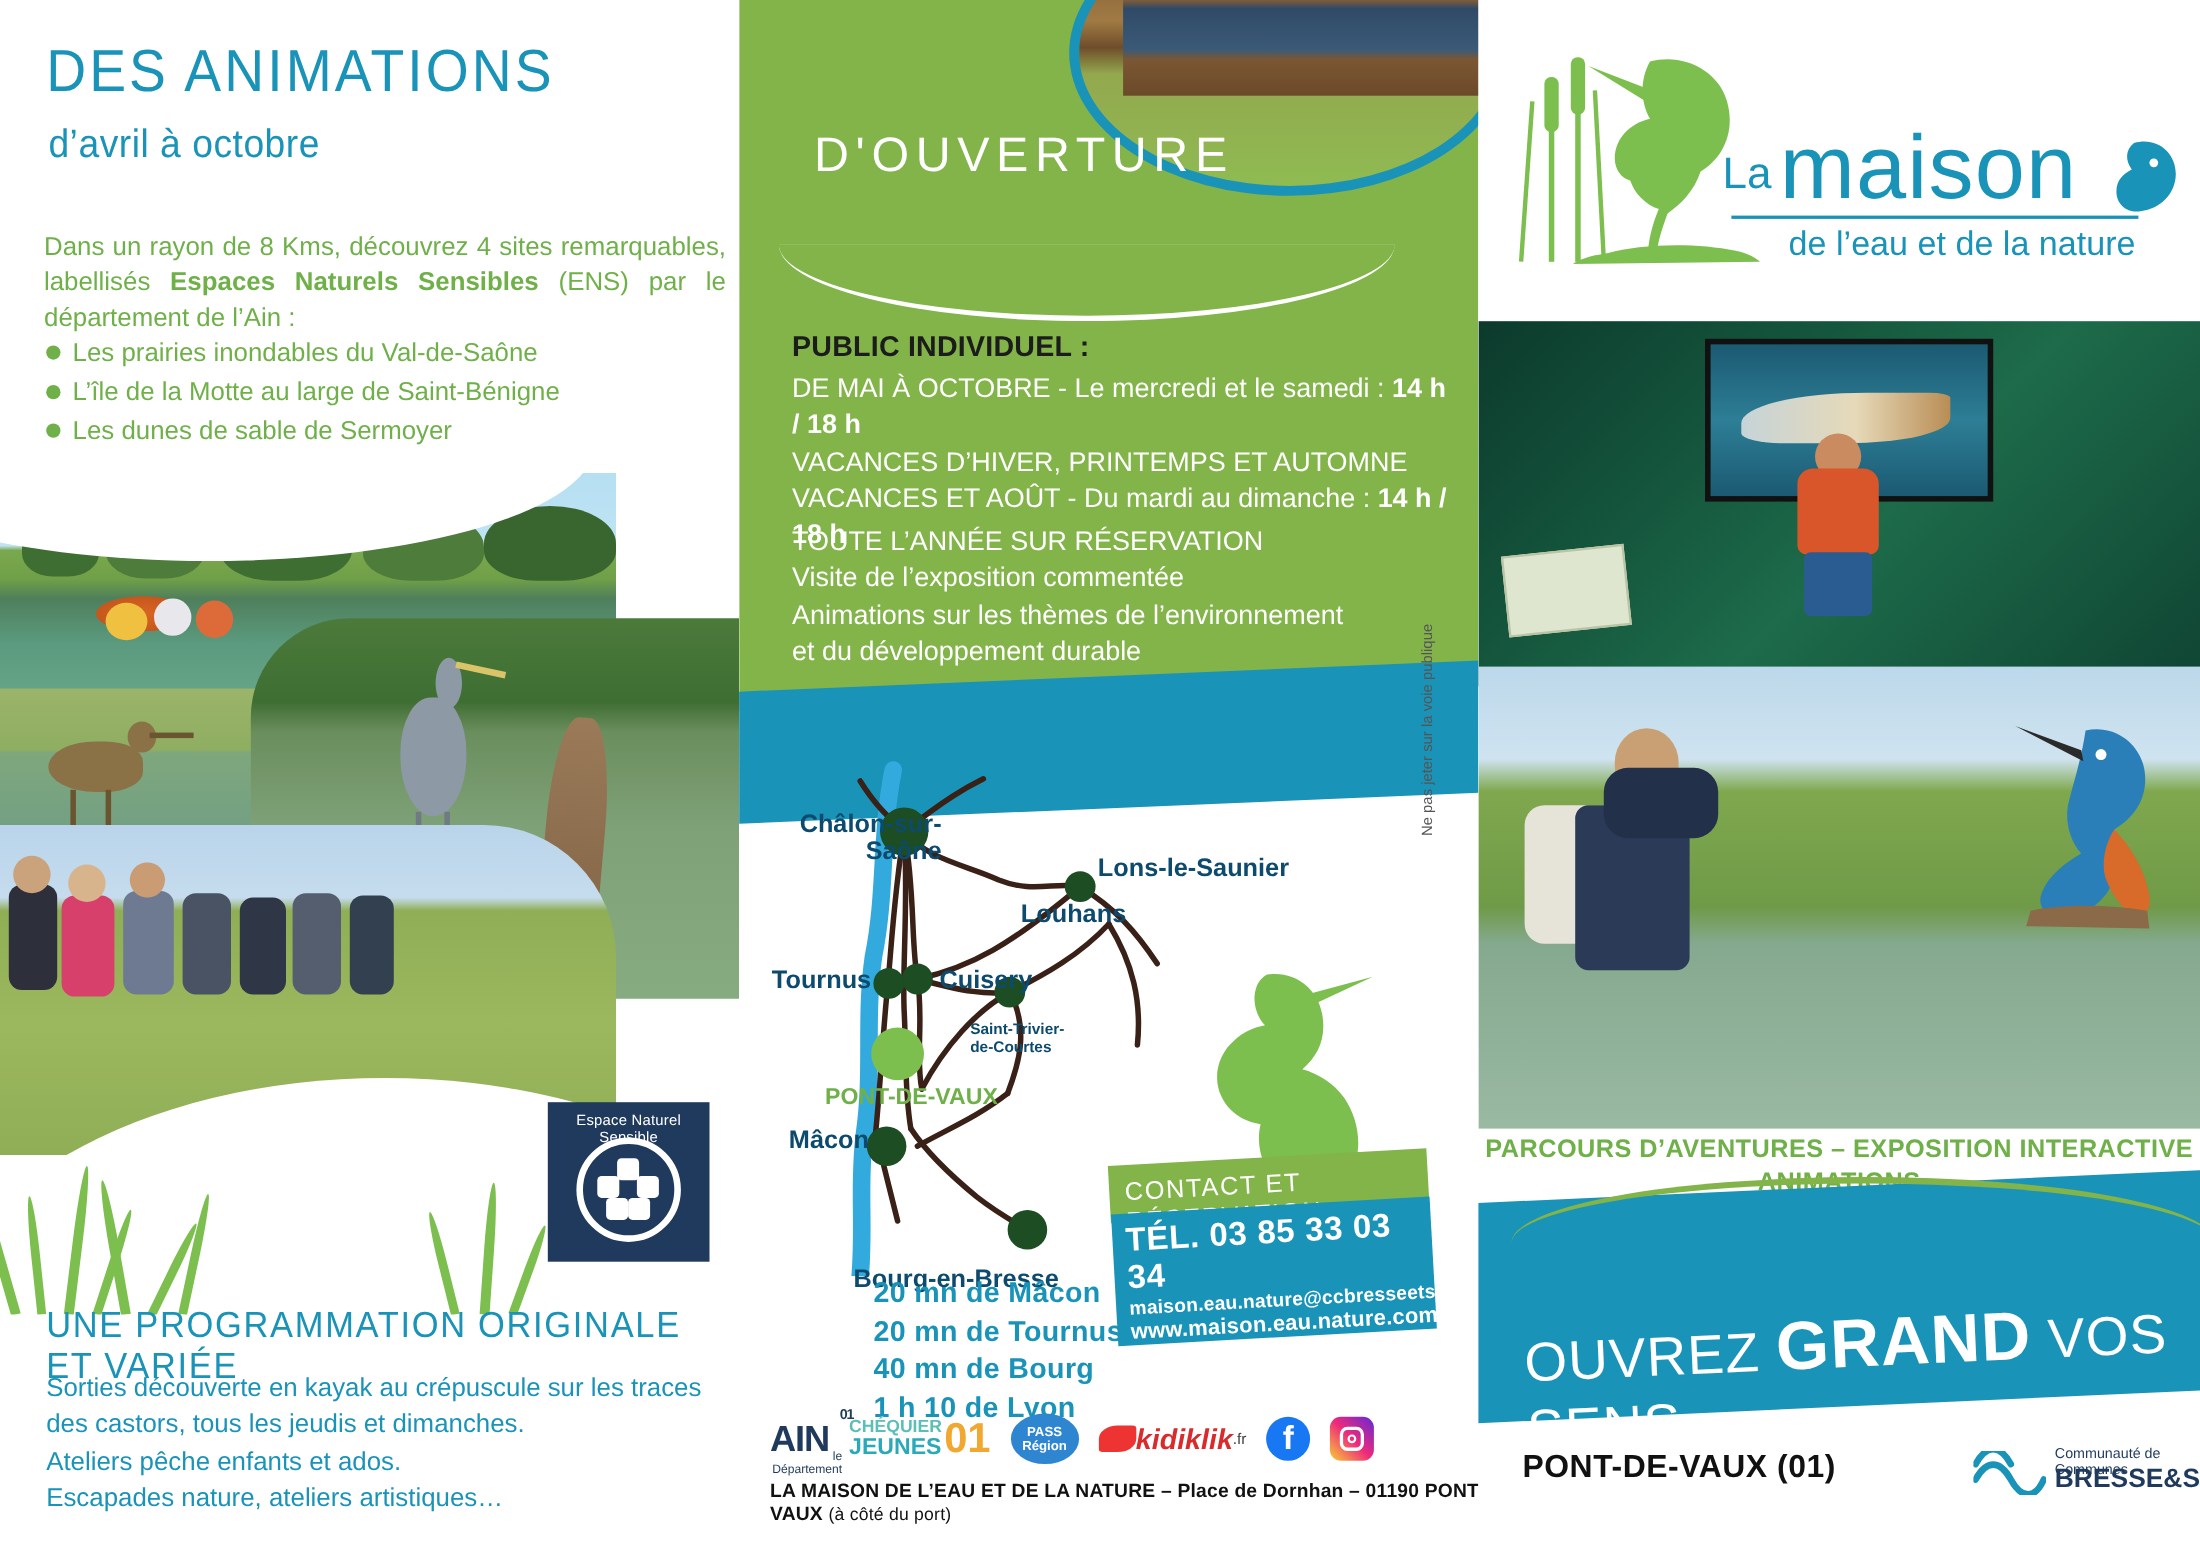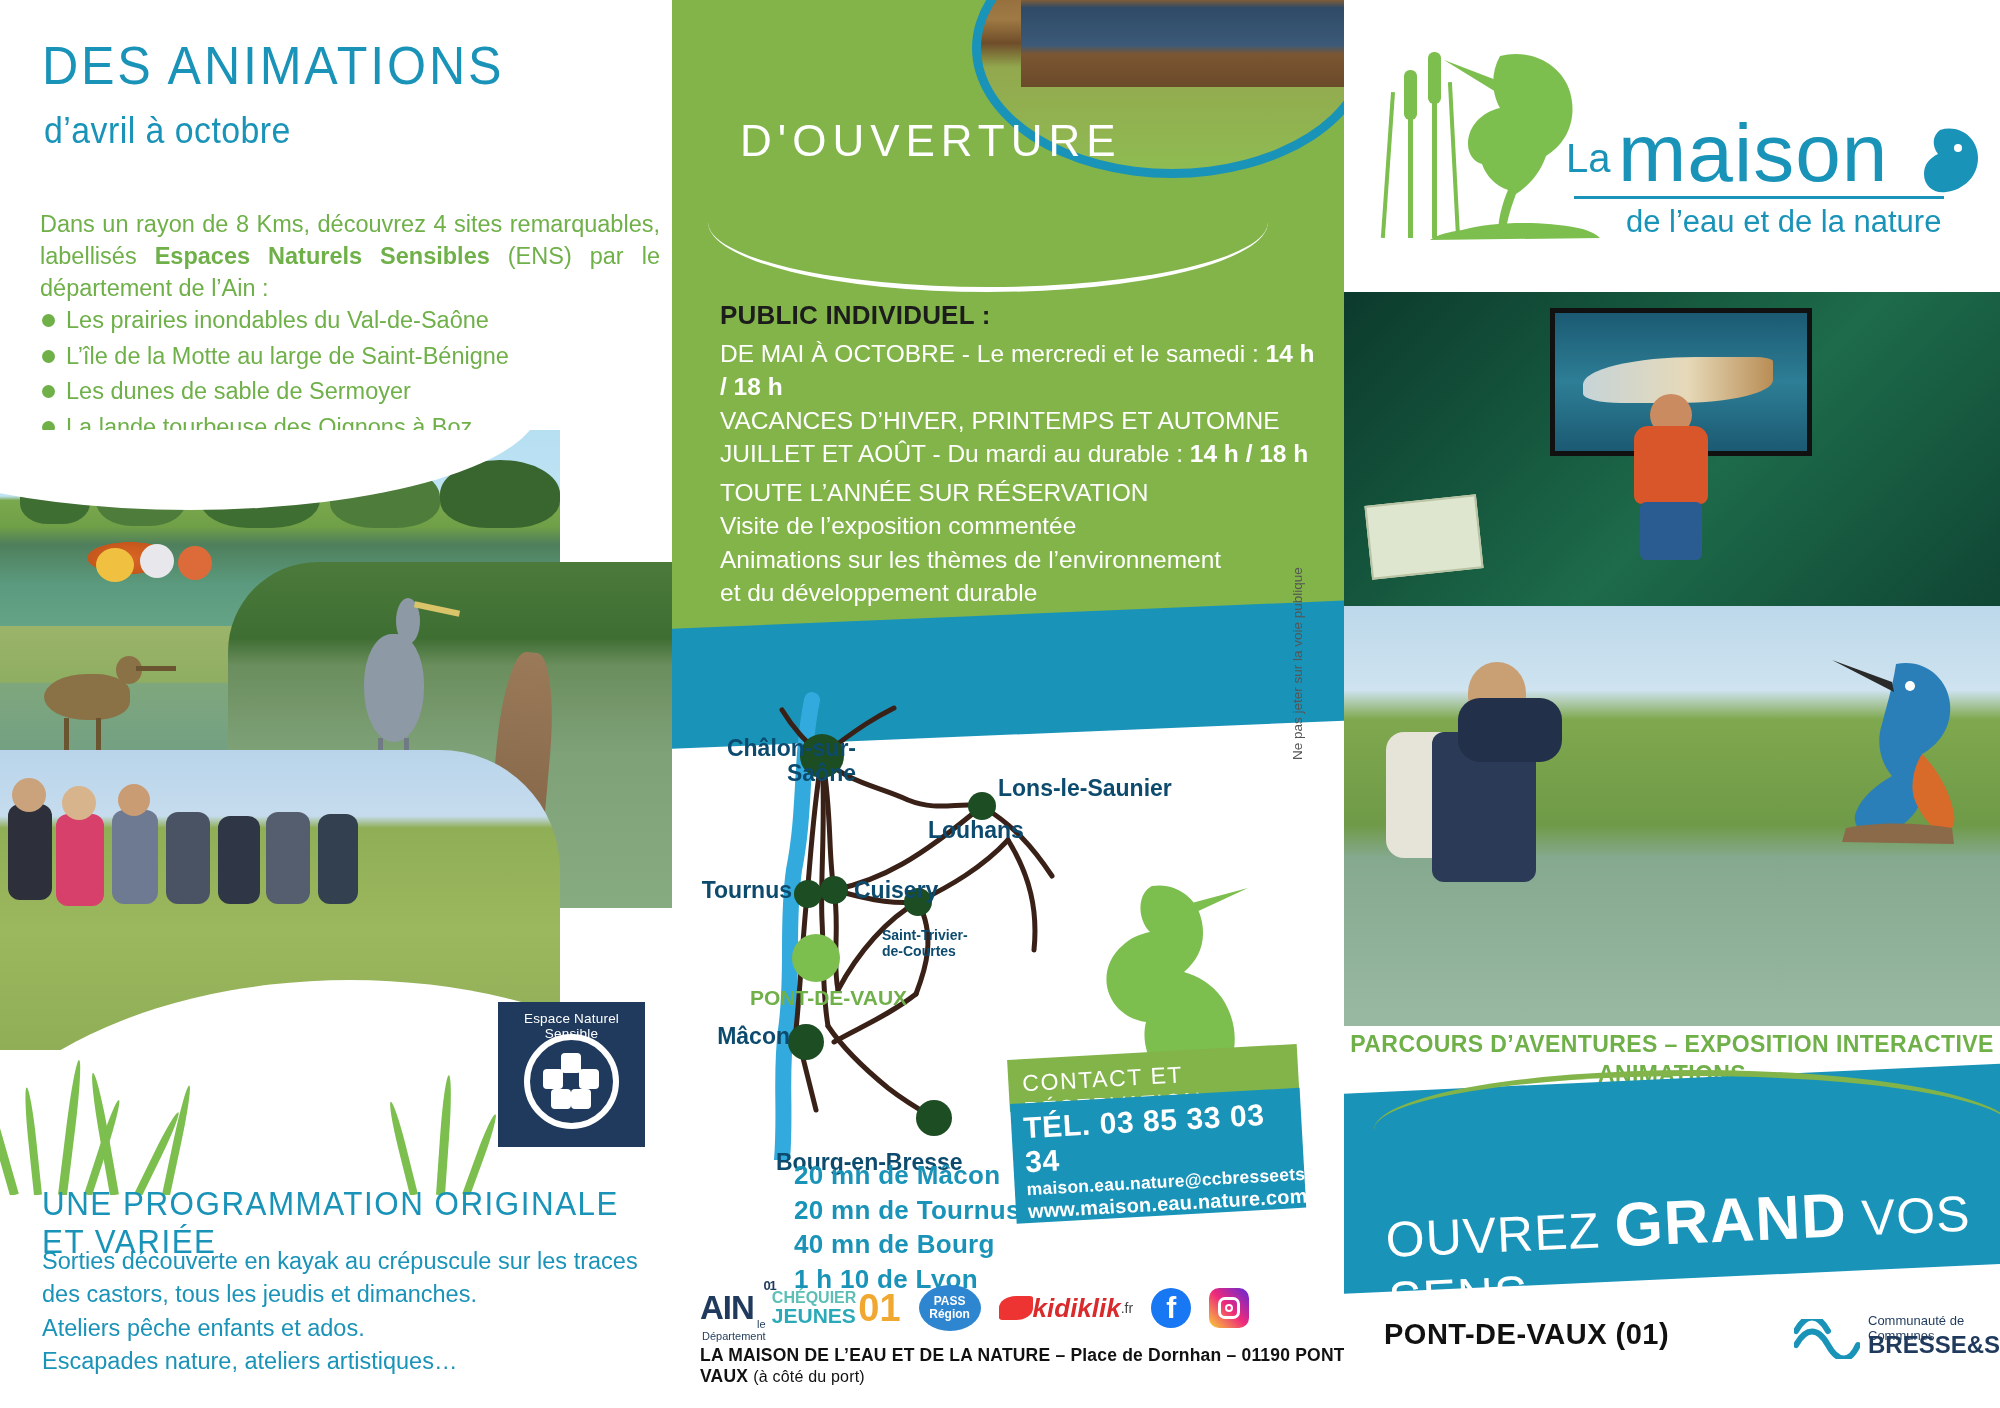--- a/index.html
+++ b/index.html
@@ -339,24 +339,20 @@
         <span class="bullet-text">Les prairies inondables du Val-de-Saône</span>
       </div>
       <div class="bullet-row">
         <span class="bullet-dot"></span>
         <span class="bullet-text">L’île de la Motte au large de Saint-Bénigne</span>
       </div>
       <div class="bullet-row">
         <span class="bullet-dot"></span>
         <span class="bullet-text">Les dunes de sable de Sermoyer</span>
       </div>
-      <div class="bullet-row">
-        <span class="bullet-dot"></span>
-        <span class="bullet-text">La lande tourbeuse des Oignons à Boz</span>
-      </div>
     </div>
 
     <div class="abs" id="left-photos">
       <div class="ph" id="ph-kayak">
         <div class="tree" style="left:20px;top:42px;width:70px;height:52px;background:#3f6e33;"></div>
         <div class="tree" style="left:96px;top:34px;width:90px;height:62px;background:#4d7c3b;"></div>
         <div class="tree" style="left:200px;top:28px;width:120px;height:70px;background:#3f6e33;"></div>
         <div class="tree" style="left:330px;top:36px;width:110px;height:62px;background:#4d7c3b;"></div>
         <div class="tree" style="left:440px;top:30px;width:120px;height:68px;background:#39652f;"></div>
         <div style="position:absolute;left:96px;top:118px;width:38px;height:34px;background:#f0c040;border-radius:50%;"></div>
@@ -450,21 +446,21 @@
 
     <div class="abs" id="mid-block-individuel">
       <div class="mid-h2" style="margin-bottom:6px;">PUBLIC INDIVIDUEL :</div>
       <div class="mid-line">
         <span>DE MAI À OCTOBRE - Le mercredi et le samedi : </span><b>14 h / 18 h</b>
       </div>
       <div class="mid-line">
         <span>VACANCES D’HIVER, PRINTEMPS ET AUTOMNE</span>
       </div>
       <div class="mid-line">
-        <span>JUILLET ET AOÛT - Du mardi au durable : </span><b>14 h / 18 h</b>
+        <span>VACANCES ET AOÛT - Du mardi au dimanche : </span><b>14 h / 18 h</b>
       </div>
     </div>
 
     <div class="abs" id="mid-block-scolaires">
       <div class="mid-line">TOUTE L’ANNÉE SUR RÉSERVATION</div>
       <div class="mid-line">Visite de l’exposition commentée</div>
       <div class="mid-line">Animations sur les thèmes de l’environnement</div>
       <div class="mid-line">et du développement durable</div>
     </div>
 

